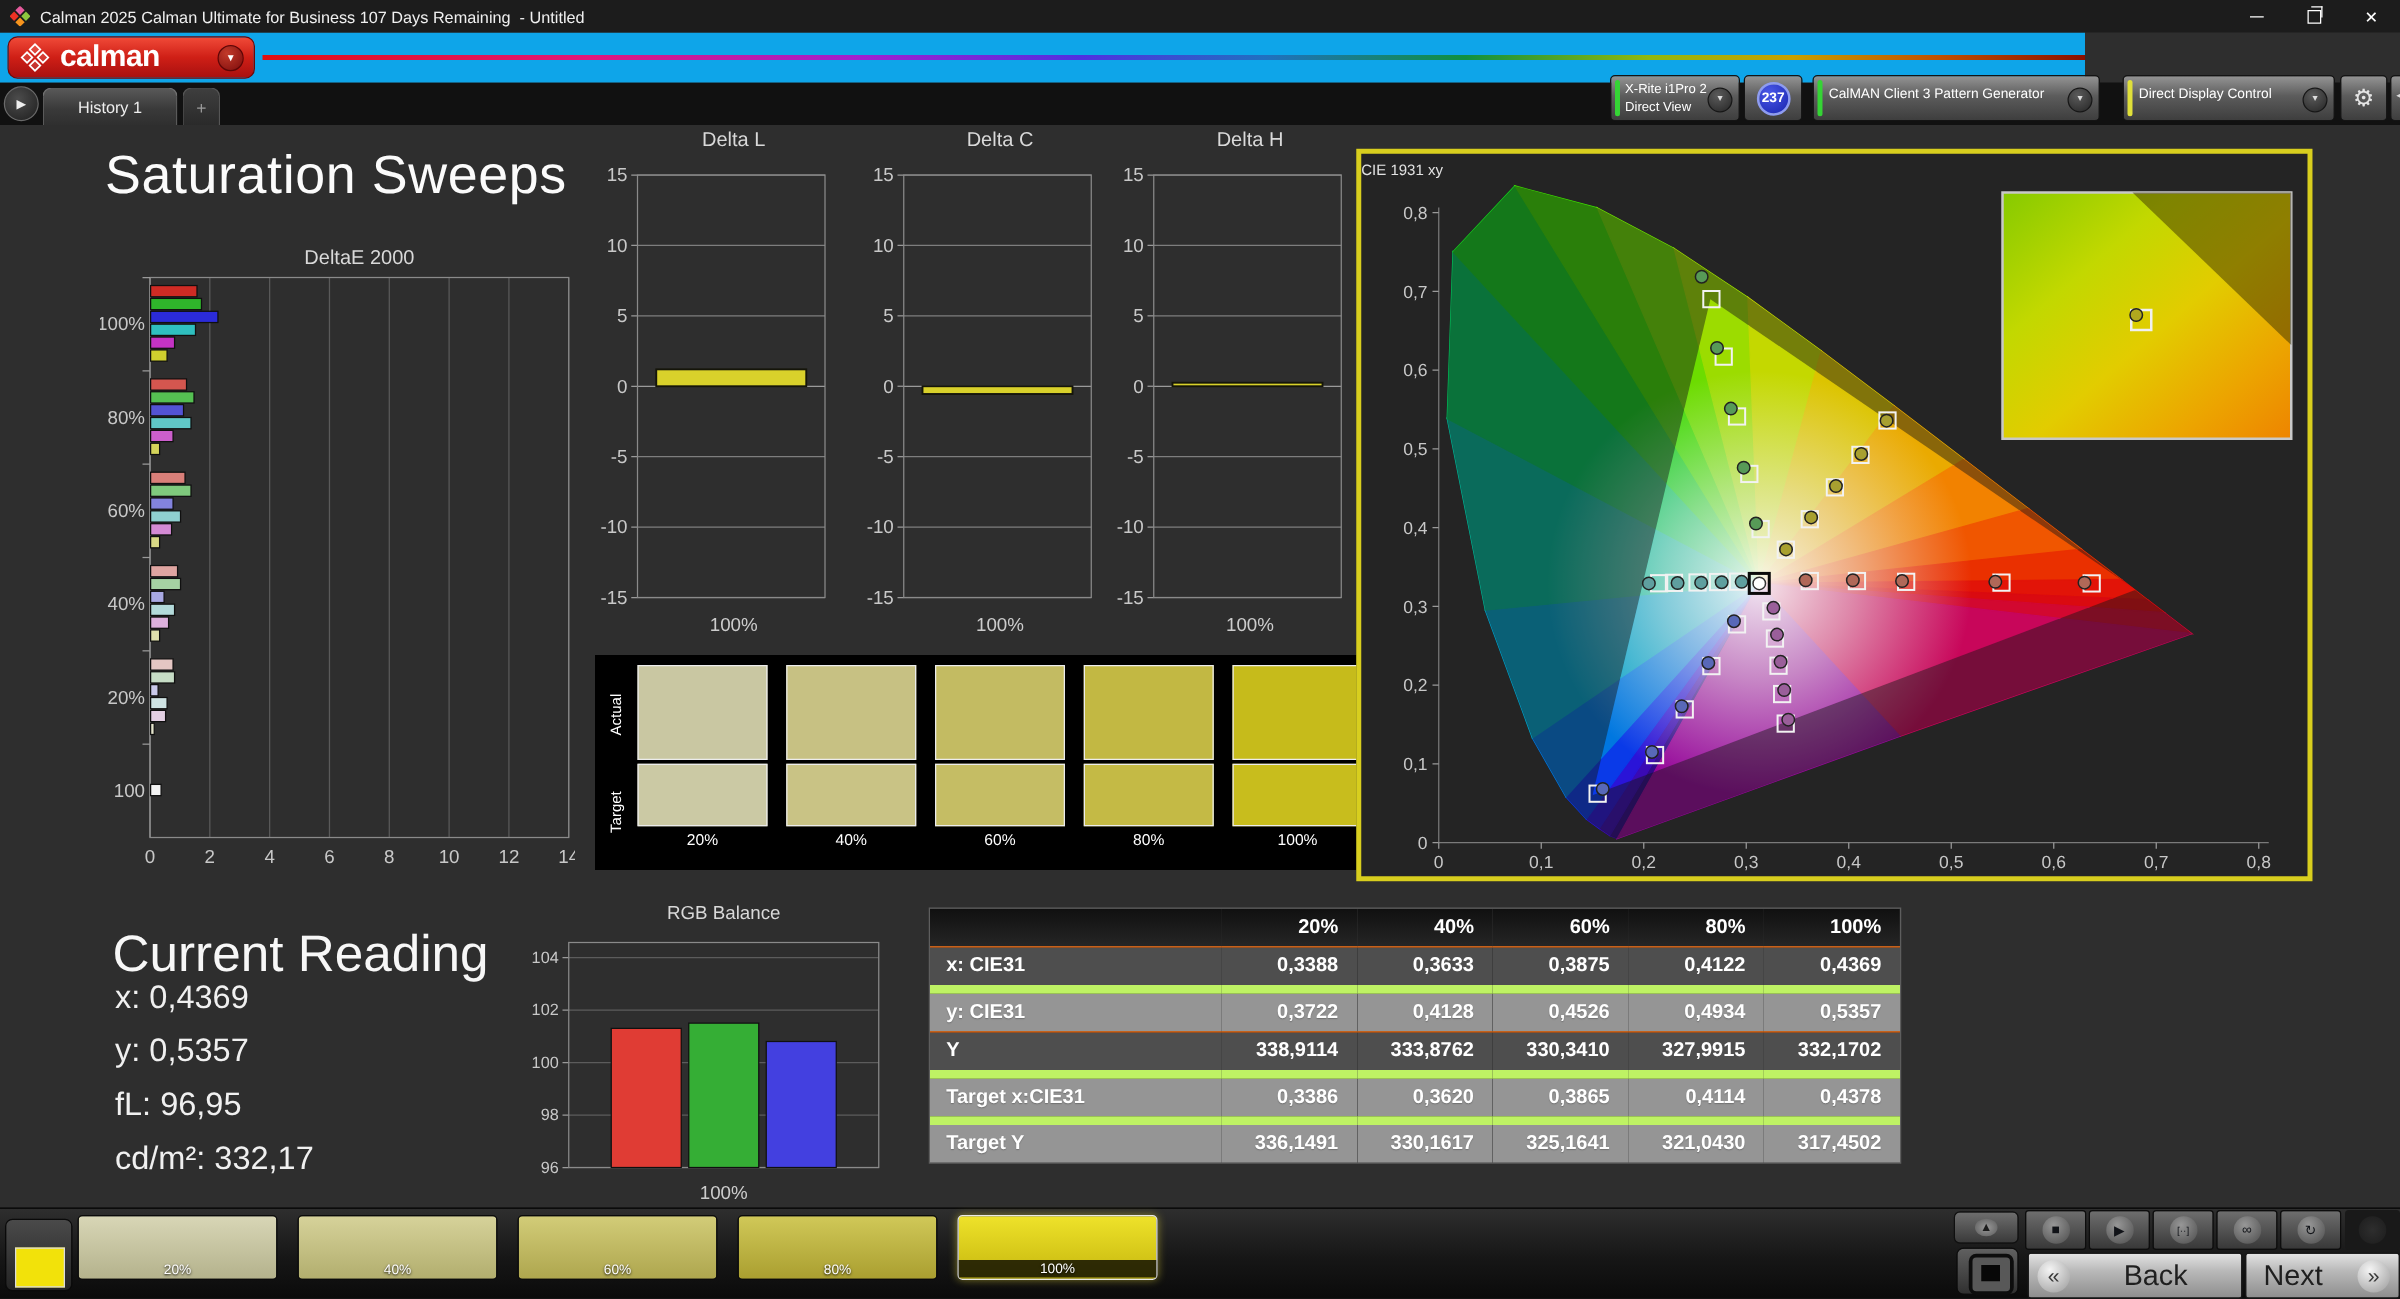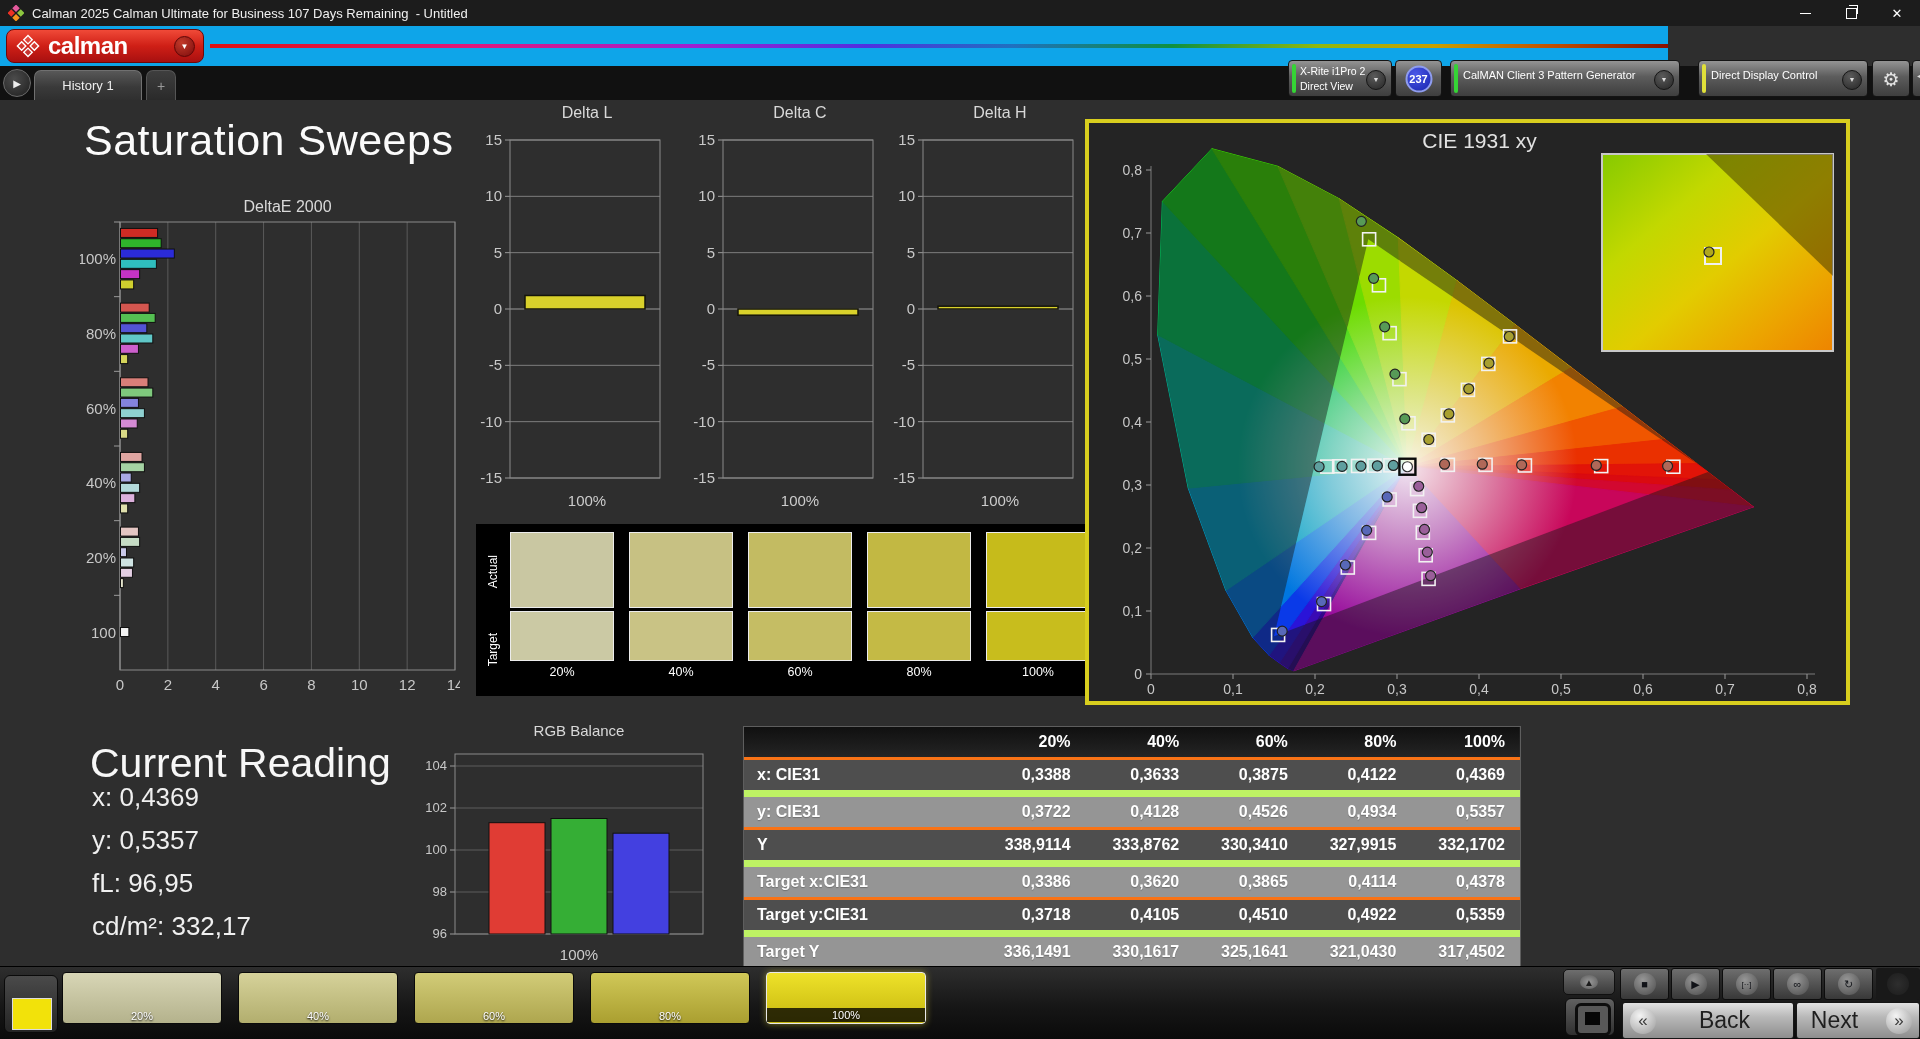--- a/index.html
+++ b/index.html
@@ -65,32 +65,32 @@
   .rl-actual{height:96px;display:flex;align-items:center;justify-content:center;}
   .rl-target{height:60px;display:flex;align-items:center;justify-content:center;}
   .swatch-cols{display:flex;gap:15px;margin-left:4px;}
   .swatch-col{width:104px;display:flex;flex-direction:column;}
   .swatch-actual{height:74px;margin-top:8px;border:1px solid #ececec;}
   .swatch-target{height:48px;margin-top:3px;border:1px solid #ececec;}
   .swatch-label{margin-top:4px;text-align:center;color:#fff;font-size:12.5px;}
   
   .cie-panel{position:absolute;left:1085px;top:119px;width:765px;height:586px;background:#242424;
              border:4px solid #d8ce1e;box-sizing:border-box;}
-  .cie-title{position:absolute;left:0;top:6px;width:100%;text-align:center;color:#e2e2e2;font-size:21px;padding-left:12px;}
+  .cie-title{position:absolute;left:0;top:6px;width:100%;color:#e2e2e2;font-size:12px;}
   
   .cur-title{position:absolute;left:90px;top:740px;font-size:41px;color:#f7f7f7;}
   .cur-line{position:absolute;left:92px;font-size:26px;color:#f0f0f0;}
   
   .data-table-wrap{position:absolute;left:743px;top:726px;width:776px;border:1px solid #5e5e5e;}
   table.meas{border-collapse:collapse;width:100%;table-layout:fixed;font-size:16px;}
   table.meas th,table.meas td{height:30px;padding:0 15px 0 0;text-align:right;white-space:nowrap;
         overflow:hidden;font-weight:bold;color:#fff;}
   table.meas .lblcol{text-align:left;padding-left:13px;width:205px;}
   table.meas thead tr{background:linear-gradient(#101010,#262626);}
-  tr.row-dark{background:#4e4e4e;border-top:3px solid #f97316;}
+  tr.row-dark{background:#4e4e4e;border-top:1px solid #f97316;}
   tr.row-light{background:#959595;border-top:7px solid #bef264;}
   tr.row-light td,tr.row-light th{text-shadow:0 1px 1px rgba(0,0,0,0.25);}
   
   .bottombar{position:absolute;left:0;top:966px;width:1920px;height:73px;
              background:linear-gradient(#2e2e2e,#161616 55%,#0a0a0a);border-top:1px solid #000;z-index:25;}
   .corner-btn{position:absolute;left:4px;top:8px;width:54px;height:58px;border-radius:6px;
               background:linear-gradient(#4a4a4a,#242424);border:1px solid #0a0a0a;box-sizing:border-box;cursor:pointer;}
   .corner-color{position:absolute;left:7px;top:22px;width:38px;height:30px;border:1px solid #dcdcdc;}
   .patch{position:absolute;top:5px;width:160px;height:52px;border-radius:4px;border:1px solid #0a0a0a;
          box-sizing:border-box;cursor:pointer;}
@@ -647,28 +647,20 @@
           <td>332,1702</td>
         </tr>
         <tr class="row-light">
           <th class="lblcol">Target x:CIE31</th>
           <td>0,3386</td>
           <td>0,3620</td>
           <td>0,3865</td>
           <td>0,4114</td>
           <td>0,4378</td>
         </tr>
-        <tr class="row-dark">
-          <th class="lblcol">Target y:CIE31</th>
-          <td>0,3718</td>
-          <td>0,4105</td>
-          <td>0,4510</td>
-          <td>0,4922</td>
-          <td>0,5359</td>
-        </tr>
         <tr class="row-light">
           <th class="lblcol">Target Y</th>
           <td>336,1491</td>
           <td>330,1617</td>
           <td>325,1641</td>
           <td>321,0430</td>
           <td>317,4502</td>
         </tr>
       </tbody>
     </table>

